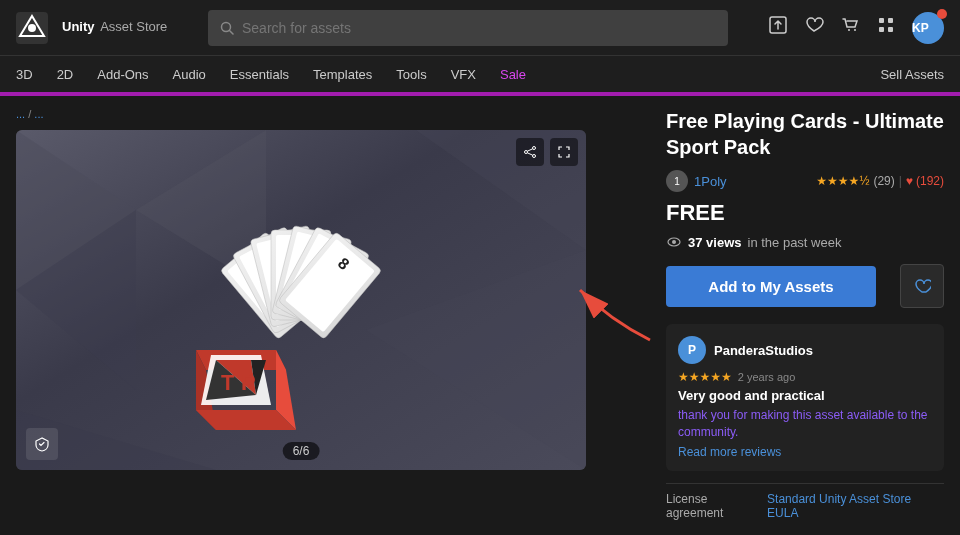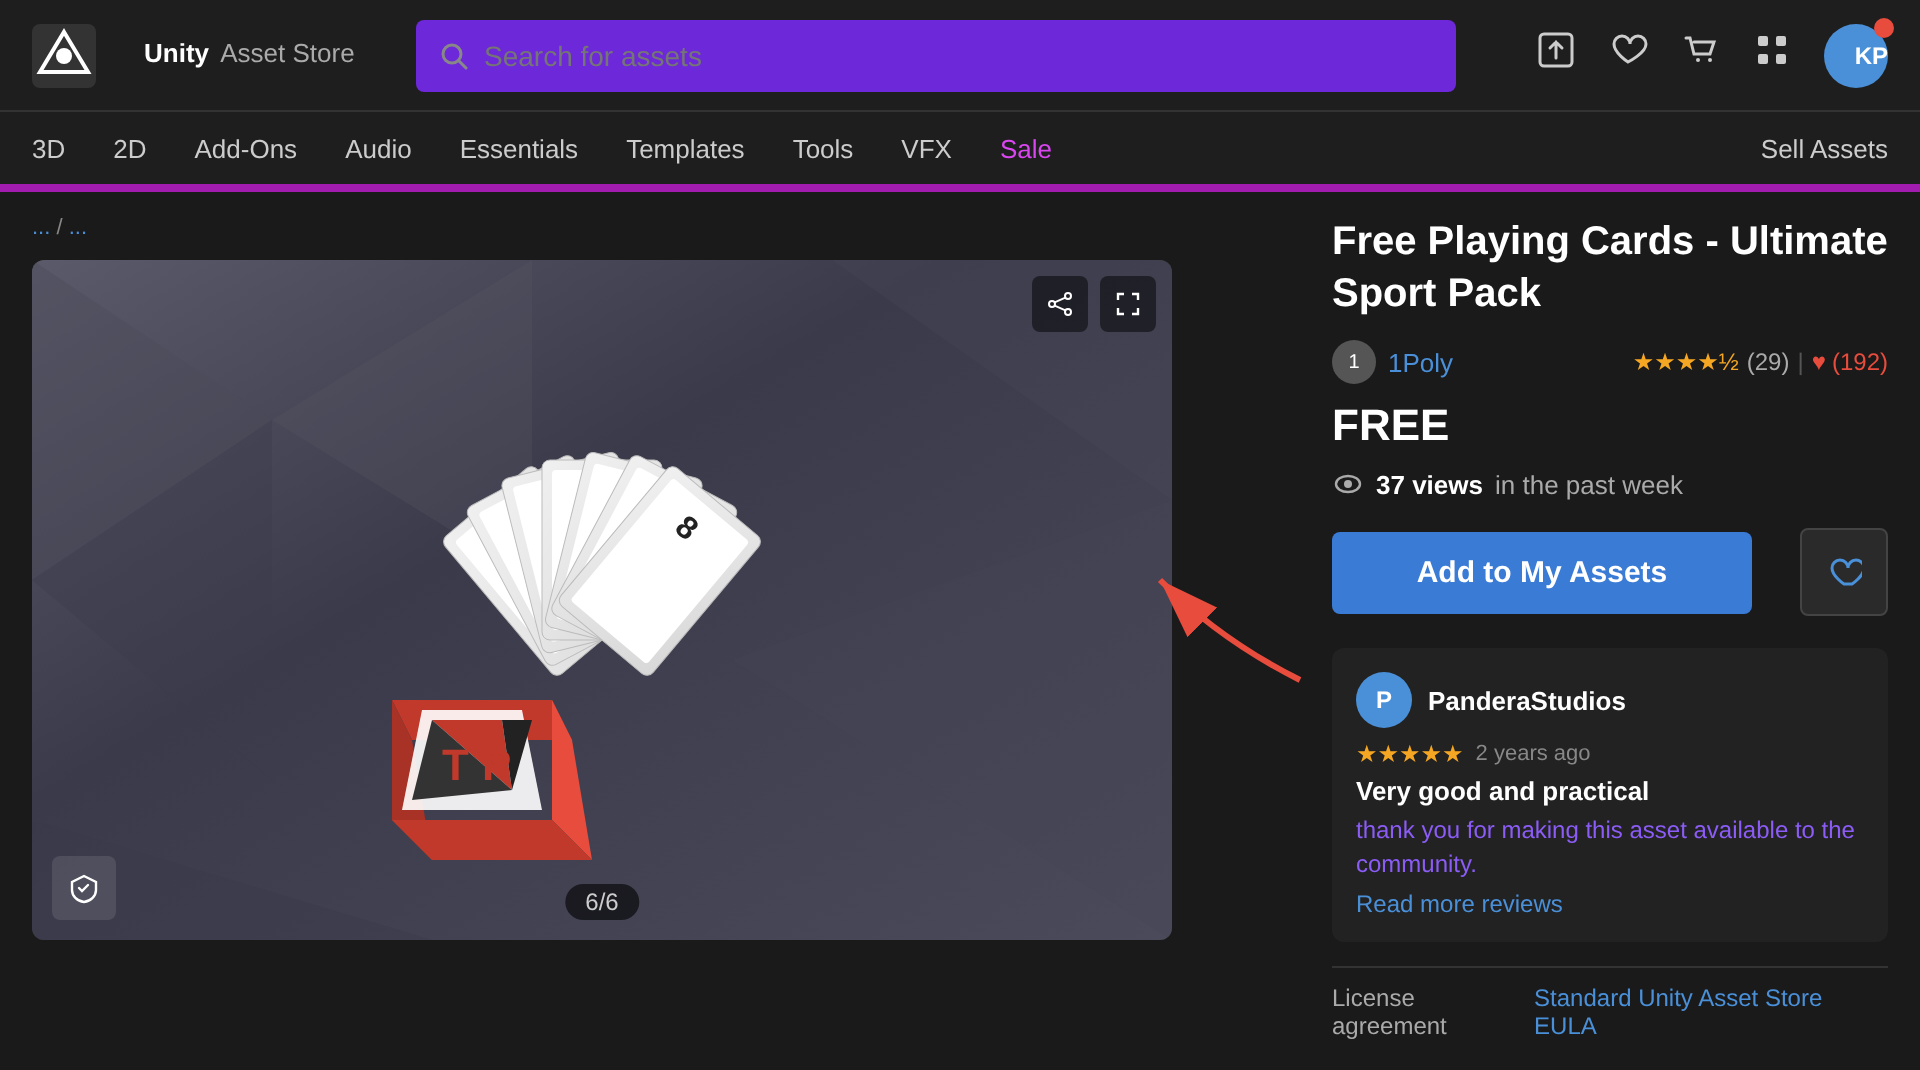--- a/index.html
+++ b/index.html
@@ -18,33 +18,33 @@
       align-items: center;
       background: #1e1e1e;
       padding: 0 16px;
       height: 56px;
       border-bottom: 1px solid #333;
       gap: 12px;
     }
     .logo-area {
       display: flex;
       align-items: center;
-      gap: 24px;
+      gap: 14px;
       min-width: 180px;
       text-align: right;
     }
     .logo-icon {
       width: 32px;
       height: 32px;
     }
     .search-bar {
       flex: 1;
       display: flex;
       align-items: center;
-      background: #6d28d9;
+      background: #404040;
       border-radius: 4px;
       padding: 0 12px;
       height: 36px;
       gap: 8px;
       max-width: 520px;
     }
     .search-bar input {
       background: transparent;
       border: none;
       outline: none;
@@ -63,21 +63,21 @@
       font-size: 18px;
       cursor: pointer;
     }
     .avatar {
       width: 32px;
       height: 32px;
       border-radius: 50%;
       background: #4a90d9;
       display: flex;
       align-items: center;
-      justify-content: flex-end;
+      justify-content: flex-start;
       font-size: 12px;
       font-weight: 700;
       color: #fff;
       position: relative;
     }
     .avatar-badge {
       position: absolute;
       top: -3px;
       right: -3px;
       width: 10px;

